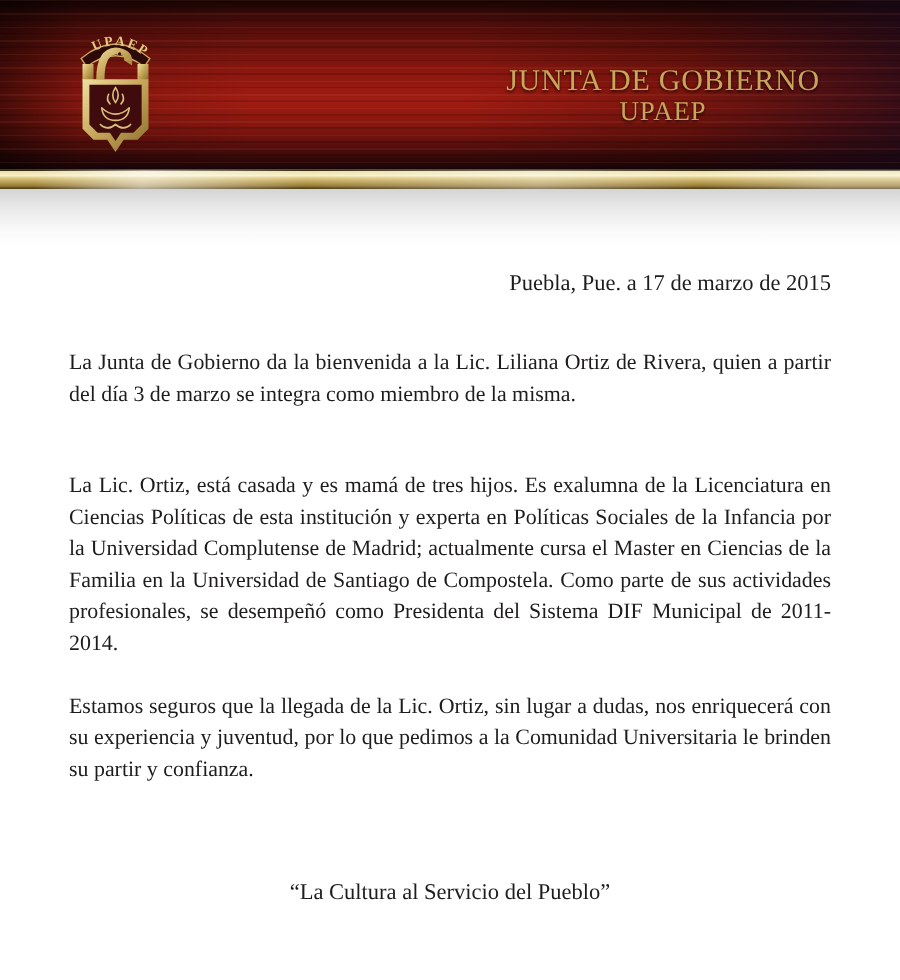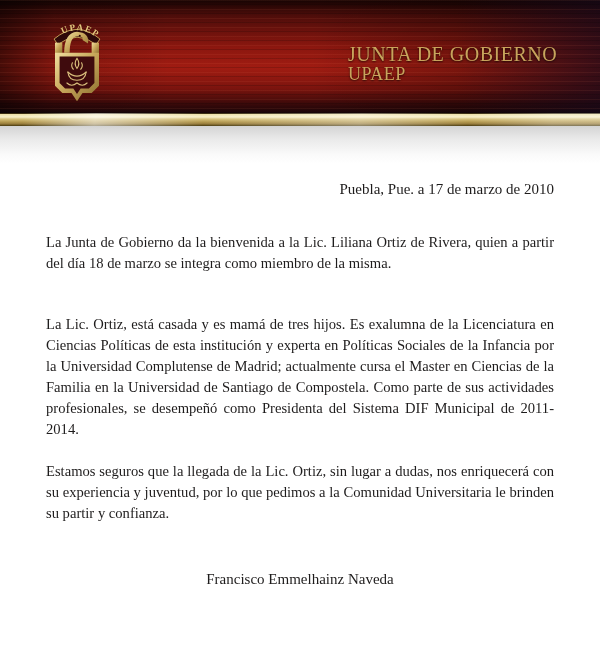--- a/index.html
+++ b/index.html
@@ -27,22 +27,22 @@
         #170403 0%, #4e0d0a 14%, #8c170f 42%,
         #a01c12 60%, #7c140e 78%, #310809 94%, #1a0508 100%);
   }
 
   .logo {
     position: absolute; left: 44px; top: 17px;
     width: 66px; height: 88px;
   }
 
   .banner-title {
-    position: absolute; top: 44px; right: 12px;
-    width: 240px; 
+    position: absolute; top: 44px; right: 38px;
+    width: 240px; text-align: center;
     color: #c8a45c;
     text-shadow: 0 1px 2px rgba(0,0,0,0.65);
   }
   .banner-title .t1 { font-size: 20px; line-height: 21px; letter-spacing: 0.5px; }
   .banner-title .t2 { font-size: 18px; line-height: 19px; letter-spacing: 0.5px; }
 
   
   .gold-stripe {
     height: 13px;
     background:
@@ -121,24 +121,25 @@
   <div class="banner-title">
     <div class="t1">JUNTA DE GOBIERNO</div>
     <div class="t2">UPAEP</div>
   </div>
 </div>
 
 <div class="gold-stripe"></div>
 <div class="page-shade"></div>
 
 <div class="content">
-  <div class="dateline">Puebla, Pue. a 17 de marzo de 2010</div>
+  <div class="dateline">Puebla, Pue. a 17 de marzo de 2015</div>
 
-  <p class="para" id="para-0">La Junta de Gobierno da la bienvenida a la Lic. Liliana Ortiz de Rivera, quien a partir del día 18 de marzo se integra como miembro de la misma.</p>
+  <p class="para" id="para-0">La Junta de Gobierno da la bienvenida a la Lic. Liliana Ortiz de Rivera, quien a partir del día 3 de marzo se integra como miembro de la misma.</p>
   <p class="para" id="para-1">La Lic. Ortiz, está casada y es mamá de tres hijos. Es exalumna de la Licenciatura en Ciencias Políticas de esta institución y experta en Políticas Sociales de la Infancia por la Universidad Complutense de Madrid; actualmente cursa el Master en Ciencias de la Familia en la Universidad de Santiago de Compostela. Como parte de sus actividades profesionales, se desempeñó como Presidenta del Sistema DIF Municipal de 2011-2014.</p>
   <p class="para" id="para-2">Estamos seguros que la llegada de la Lic. Ortiz, sin lugar a dudas, nos enriquecerá con su experiencia y juventud, por lo que pedimos a la Comunidad Universitaria le brinden su partir y confianza.</p>
 
+  <div class="motto">“La Cultura al Servicio del Pueblo”</div>
 
   <div class="signature">
     <div>Francisco Emmelhainz Naveda</div>
 
   </div>
 </div>
 
 </body></html>

